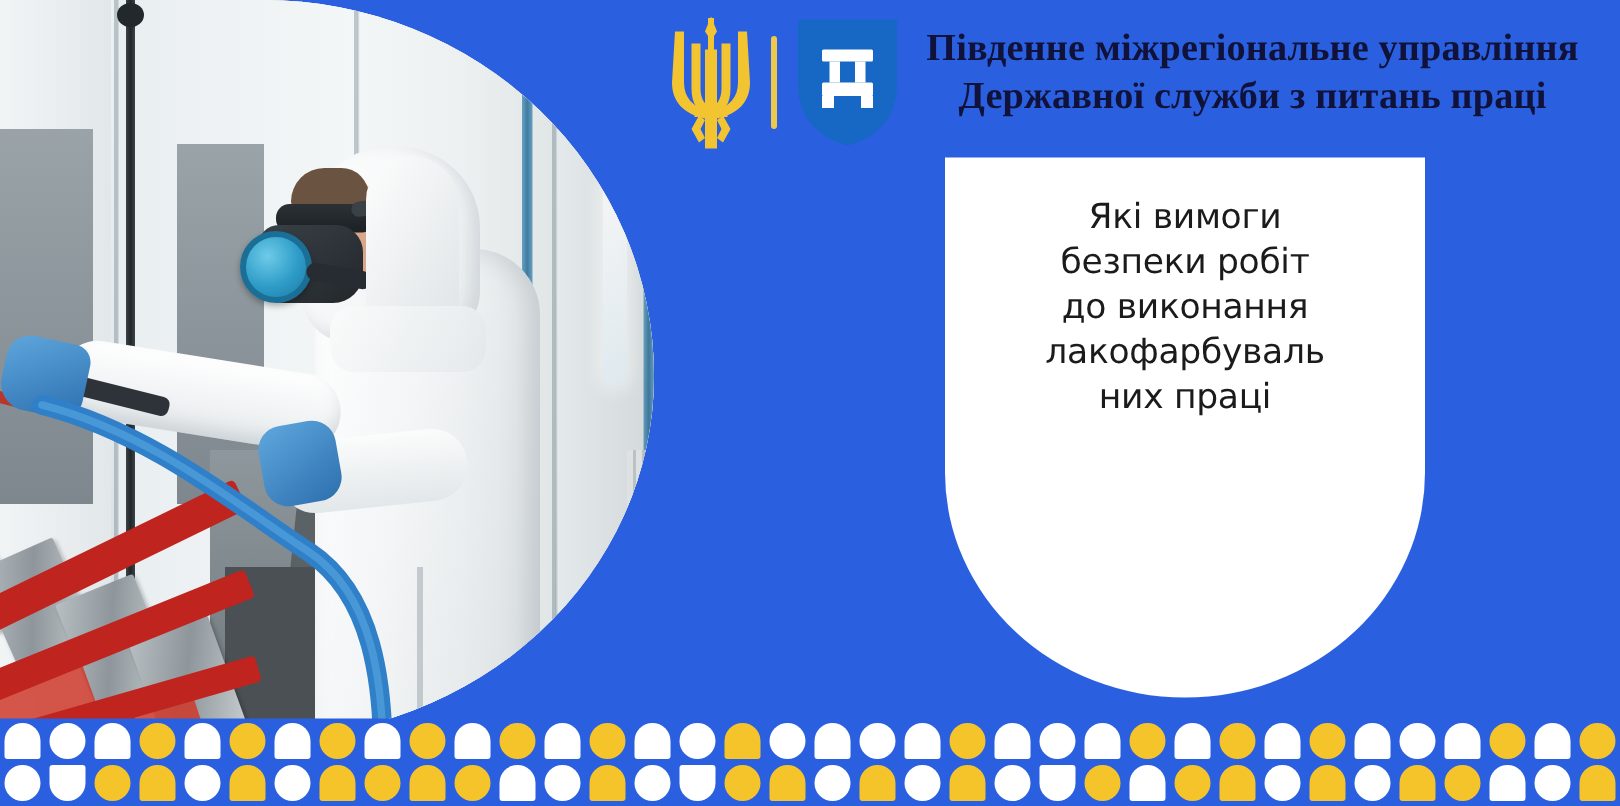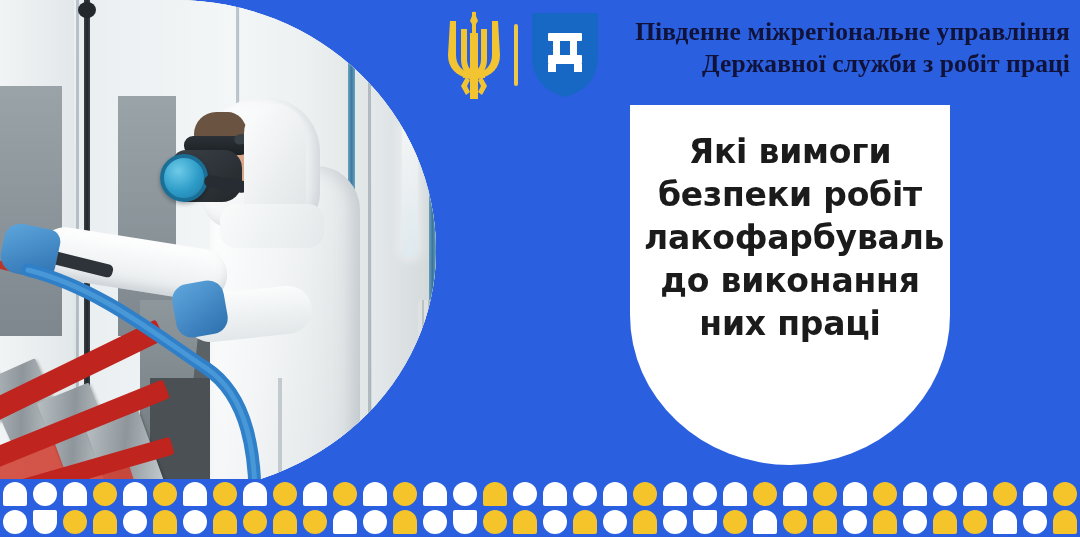--- a/index.html
+++ b/index.html
@@ -148,39 +148,39 @@
   .divider { width:4px; height:62px; background:#edc84b; margin:0 10px 0 12px; border-radius:2px; }
   .shield-logo { width:74px; height:92px; display:block; }
 
   .org-title {
     position:absolute; left:600px; top:16px; width:470px;
     font-family:"Liberation Serif", serif;
     font-weight:bold;
     font-size:25.5px;
     line-height:1.24;
     color:#10123a;
-    text-align:right;
+    text-align:center;
     letter-spacing:.1px;
   }
   .org-title .ln { display:block; white-space:nowrap; }
 
   
   .headline-card {
     position:absolute;
     left:630px; top:105px;
     width:320px; height:360px;
     background:#ffffff;
     border-radius:0 0 160px 160px / 0 0 150px 150px;
     padding:26px 14px 0 14px;
     text-align:center;
   }
   .headline {
     font-family:"DejaVu Sans", sans-serif;
-    font-weight:bold;
-    font-size:33px;
+    font-weight:normal;
+    font-size:23px;
     line-height:1.30;
     color:#1b1b1b;
     letter-spacing:-.2px;
   }
   .headline .hl { display:block; white-space:nowrap; }
 
   
   .pattern-band {
     position:absolute; left:0; bottom:0;
     width:1080px; height:58px;
@@ -299,29 +299,29 @@
         <rect x="42" y="32" width="7" height="14"></rect>
         <rect x="20" y="46" width="34" height="9" rx="1"></rect>
         <rect x="20" y="55" width="8" height="8"></rect>
         <rect x="46" y="55" width="8" height="8"></rect>
       </g>
     </svg>
   </div>
 
   <div class="org-title">
     <span class="ln">Південне міжрегіональне управління</span>
-    <span class="ln">Державної служби з робіт праці</span>
+    <span class="ln">Державної служби з питань праці</span>
   </div>
 
   <div class="headline-card">
     <div class="headline">
       <span class="hl">Які вимоги</span>
       <span class="hl">безпеки робіт</span>
+      <span class="hl">до виконання</span>
       <span class="hl">лакофарбуваль</span>
-      <span class="hl">до виконання</span>
       <span class="hl">них праці</span>
     </div>
   </div>
 
   <div class="pattern-band">
     <div class="pat-row" id="pat-row-1">
         <div class="pat-cell">
           <div class="shp arch w"></div>
         </div>
         <div class="pat-cell">

